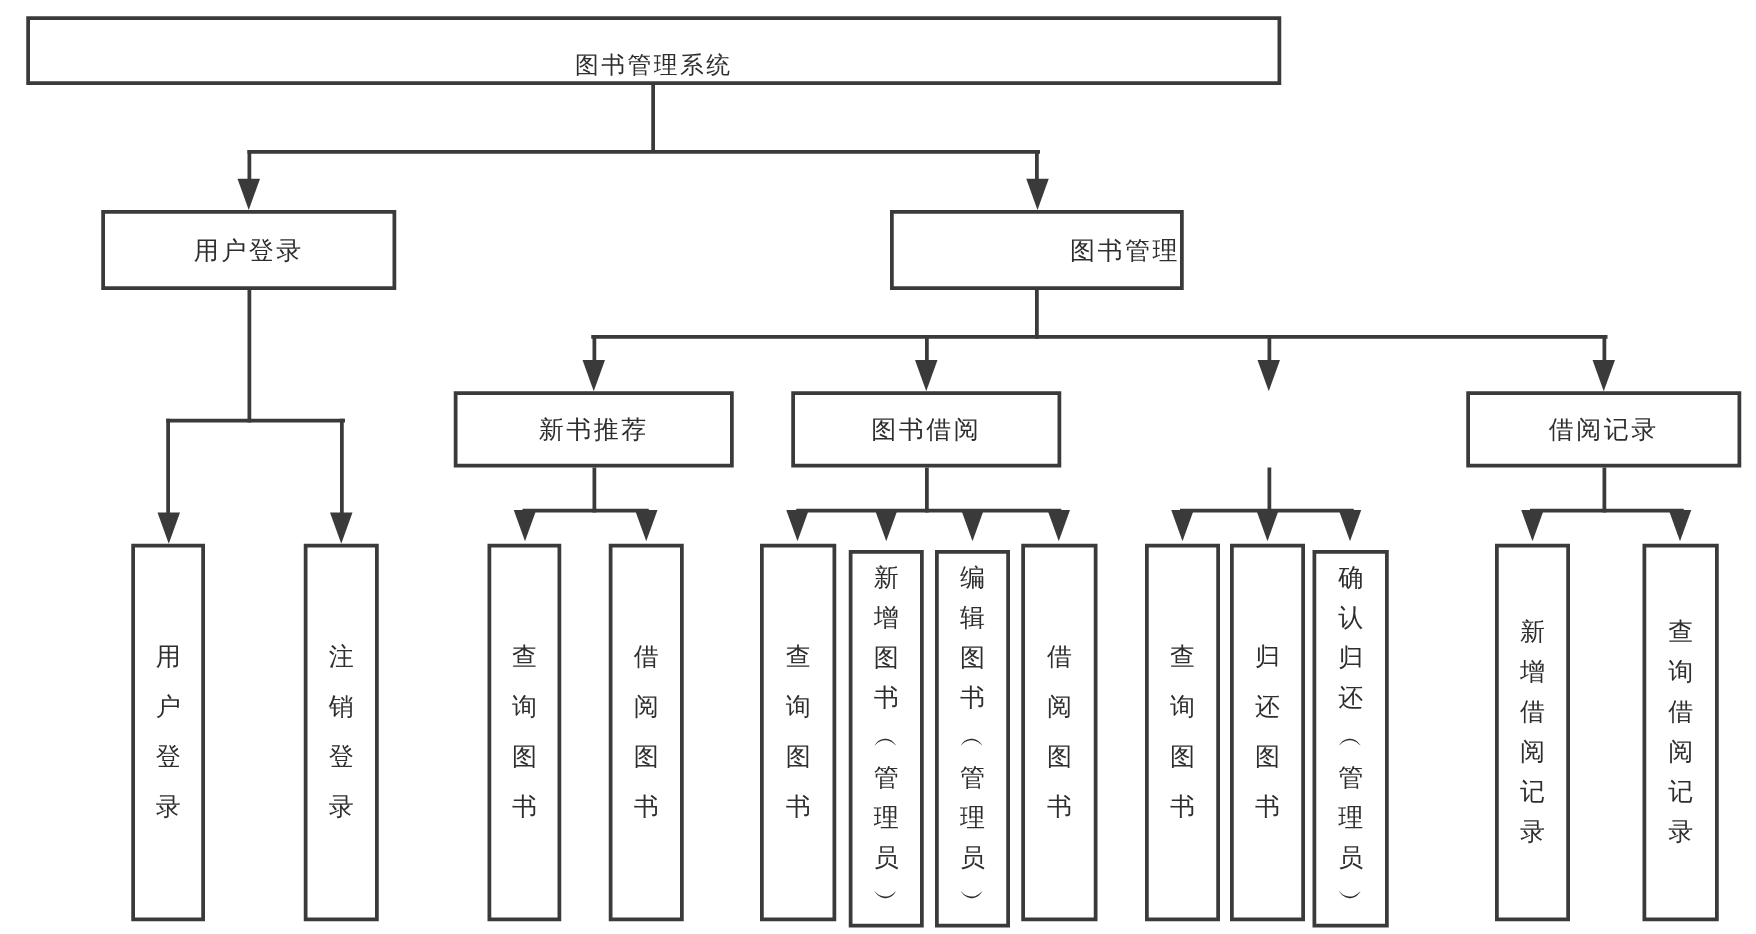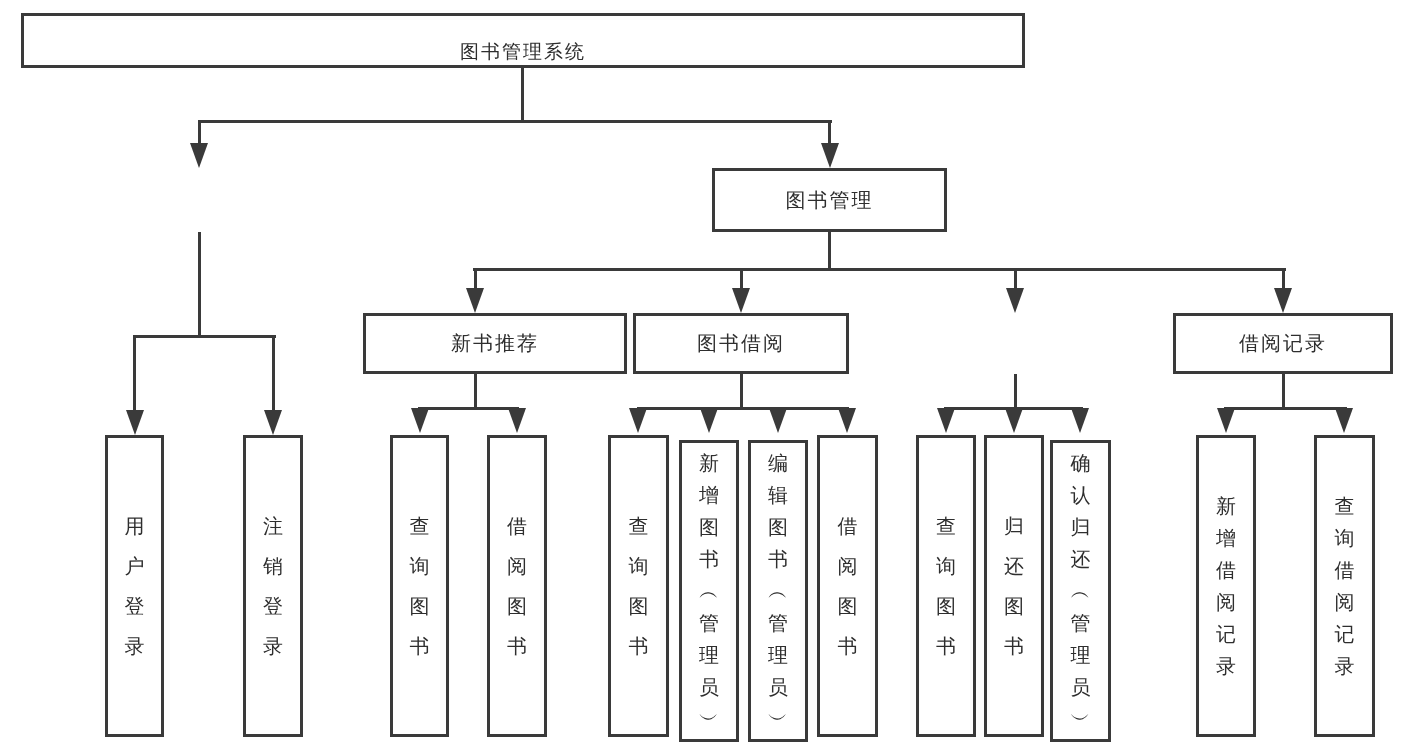--- a/index.html
+++ b/index.html
@@ -49,21 +49,24 @@
     <span class="hlabel root-label">图书管理系统</span>
   </div>
 
   <div class="vline" style="left:521px;top:68px;height:54px;"></div>
   <div class="hline" style="left:198px;top:120px;width:634px;"></div>
   <div class="vline" style="left:198px;top:120px;height:25px;"></div>
   <div class="arrow" style="left:190px;top:143px;"></div>
   <div class="vline" style="left:828px;top:120px;height:25px;"></div>
   <div class="arrow" style="left:821px;top:143px;"></div>
 
-  <div class="box" style="left:712px;top:168px;width:235px;height:64px;">
+  <div class="box" style="left:81px;top:168px;width:236px;height:64px;">
+    <span class="hlabel">用户登录</span>
+  </div>
+  <div class="box" style="left:712px;top:168px;width:235px;height:64px;justify-content:flex-end;">
     <span class="hlabel">图书管理</span>
   </div>
 
   <div class="vline" style="left:198px;top:232px;height:106px;"></div>
   <div class="hline" style="left:133px;top:335px;width:143px;"></div>
   <div class="vline" style="left:133px;top:335px;height:77px;"></div>
   <div class="arrow" style="left:126px;top:410px;"></div>
   <div class="vline" style="left:272px;top:335px;height:77px;"></div>
   <div class="arrow" style="left:264px;top:410px;"></div>
 
@@ -71,21 +74,21 @@
   <div class="hline" style="left:473px;top:268px;width:813px;"></div>
   <div class="vline" style="left:474px;top:268px;height:24px;"></div>
   <div class="arrow" style="left:466px;top:288px;"></div>
   <div class="vline" style="left:740px;top:268px;height:24px;"></div>
   <div class="arrow" style="left:732px;top:288px;"></div>
   <div class="vline" style="left:1014px;top:268px;height:24px;"></div>
   <div class="arrow" style="left:1006px;top:288px;"></div>
   <div class="vline" style="left:1282px;top:268px;height:24px;"></div>
   <div class="arrow" style="left:1274px;top:288px;"></div>
 
-  <div class="box" style="left:363px;top:313px;width:264px;height:61px;">
+  <div class="box" style="left:363px;top:313px;width:224px;height:61px;">
     <span class="hlabel">新书推荐</span>
   </div>
   <div class="box" style="left:633px;top:313px;width:216px;height:61px;font-family:Liberation Serif, serif;">
     <span class="hlabel">图书借阅</span>
   </div>
   <div class="box" style="left:1173px;top:313px;width:220px;height:61px;">
     <span class="hlabel">借阅记录</span>
   </div>
 
   <div class="vline" style="left:474px;top:374px;height:36px;"></div>

